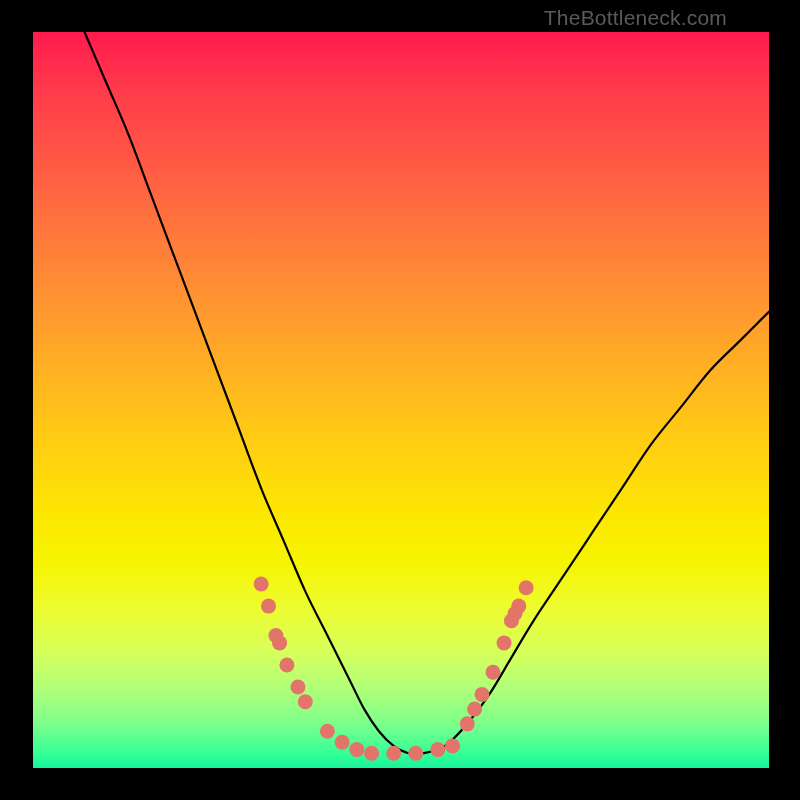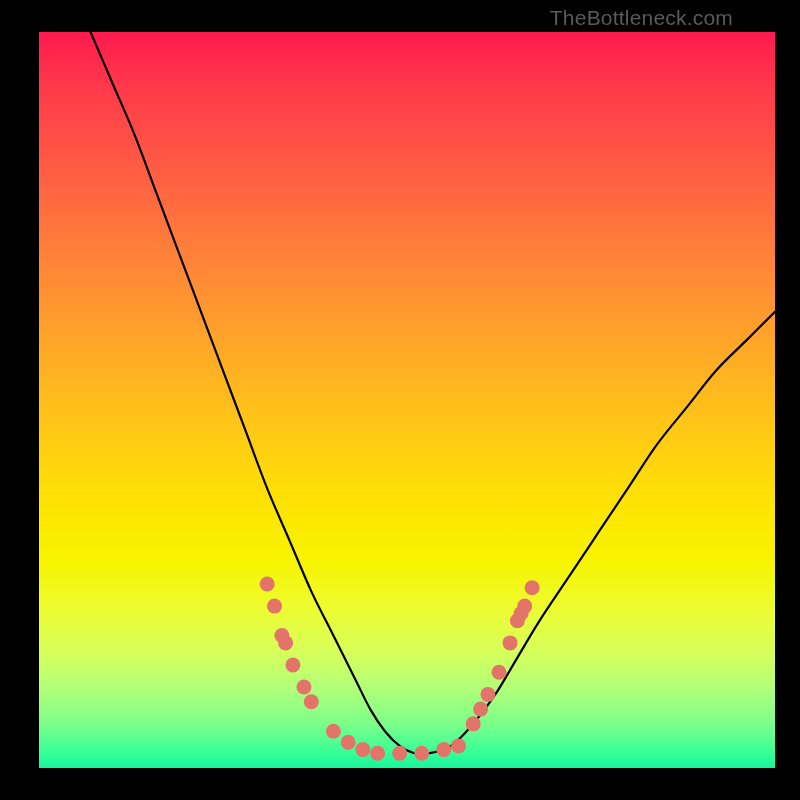--- a/index.html
+++ b/index.html
@@ -6,21 +6,21 @@
     margin: 0;
     padding: 0;
     width: 800px;
     height: 800px;
     overflow: hidden;
     background: #000;
     font-family: Arial, Helvetica, sans-serif;
   }
   .frame {
     position: absolute;
-    left: 7px;
+    left: 1px;
     top: 0;
     width: 760px;
     height: 800px;
     background: #000;
   }
   .plot {
     position: absolute;
     left: 32px;
     top: 32px;
     width: 736px;

